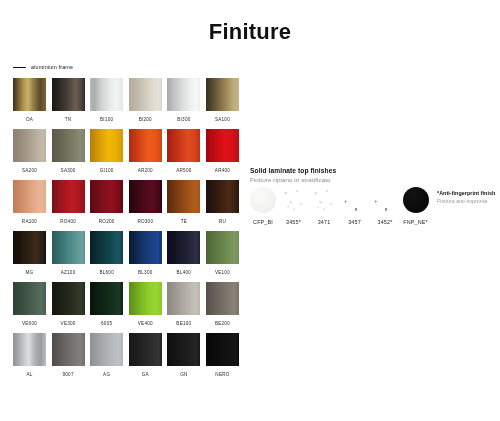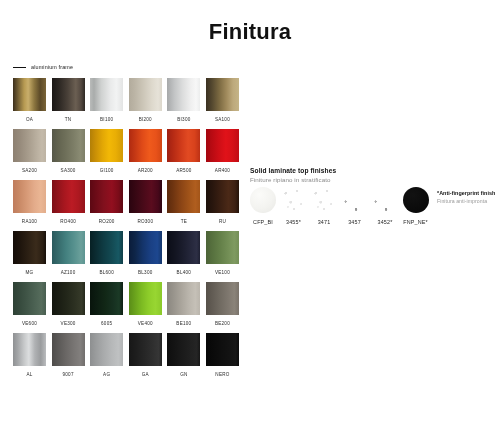--- a/index.html
+++ b/index.html
@@ -164,21 +164,21 @@
       radial-gradient(circle at 42% 62%, rgba(255,255,255,.45) 0 1.5px, transparent 1.8px),
       radial-gradient(circle at 80% 70%, rgba(255,255,255,.35) 0 1.1px, transparent 1.4px),
       radial-gradient(circle at 54% 86%, rgba(20,20,20,.45) 0 1.2px, transparent 1.5px),
       radial-gradient(circle at 30% 80%, rgba(255,255,255,.30) 0 1px, transparent 1.3px),
       radial-gradient(circle at 14% 56%, rgba(20,20,20,.35) 0 1px, transparent 1.3px);
   }
 </style>
 </head>
 <body>
 
-<h1 id="page-title">Finitura</h1>
+<h1 id="page-title">Finiture</h1>
 
 <section id="frame-section">
   <div id="frame-legend">
     <span class="rule"></span>
     <span class="legend-label">aluminium frame</span>
   </div>
   <div class="swatch-grid" id="grid-root">
       <div class="swatch-cell">
         <span class="swatch-chip" style="background: linear-gradient(90deg, rgb(60, 47, 28) 0%, rgb(109, 90, 50) 14%, rgb(183, 154, 82) 34%, rgb(201, 174, 107) 46%, rgb(141, 119, 64) 64%, rgb(92, 74, 40) 82%, rgb(122, 100, 55) 100%);"></span>
         <span class="swatch-label">OA</span>

